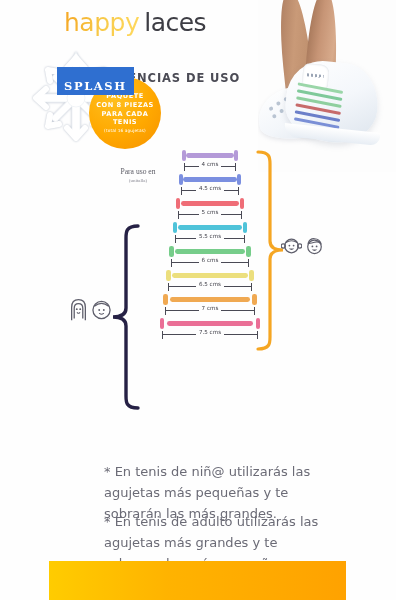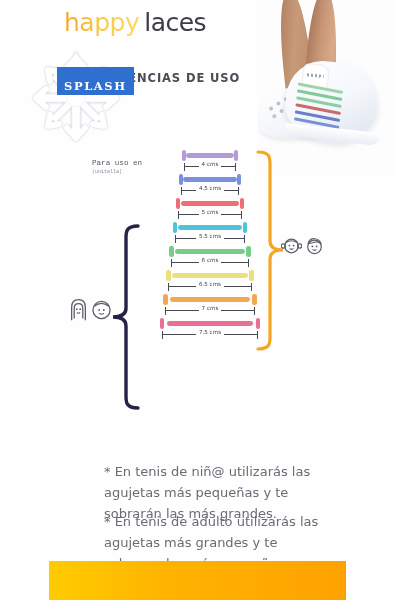--- a/index.html
+++ b/index.html
@@ -189,24 +189,25 @@
     font-family: "DejaVu Sans", sans-serif;
     font-weight: 700;
     line-height: 1.35;
   }
   .orange-circle .oc-l { font-size: 6.6px; letter-spacing: 0.5px; }
   .orange-circle .oc-small { font-size: 4.3px; font-weight: 400; letter-spacing: 0.1px; margin-top: 1px; }
 
   
   .use-note {
     position: absolute;
-    left: 92px; top: 158px;
+    left: 92px; top: 166px;
     width: 92px;
+    text-align: center;
     color: #5a5a64;
-    font-family: Liberation Mono, monospace;
+    font-family: Liberation Serif, serif;
     font-size: 7.6px;
     line-height: 1.5;
   }
   .use-note .sub { font-size: 5px; color: #8a8a95; }
 
   
   .ladder {
     position: absolute;
     left: 160px; top: 150px;
     width: 100px;
@@ -363,20 +364,27 @@
       <path d="M22 22 L33 24 M22 22 L24 33" stroke="#ffffff" stroke-width="6" stroke-linecap="round"></path>
       <path d="M78 22 L67 24 M78 22 L76 33" stroke="#ffffff" stroke-width="6" stroke-linecap="round"></path>
       <path d="M22 78 L33 76 M22 78 L24 67" stroke="#ffffff" stroke-width="6" stroke-linecap="round"></path>
       <path d="M78 78 L67 76 M78 78 L76 67" stroke="#ffffff" stroke-width="6" stroke-linecap="round"></path>
       <circle cx="50" cy="50" r="9"></circle>
     </g>
   </svg>
 
   <div class="section-title">SUGERENCIAS DE USO</div>
 
+  <div class="orange-circle">
+    <span class="oc-l">PAQUETE</span>
+    <span class="oc-l">CON 8 PIEZAS</span>
+    <span class="oc-l">PARA CADA</span>
+    <span class="oc-l">TENIS</span>
+    <span class="oc-small">(total 16 agujetas)</span>
+  </div>
 
   <div class="badge-splash">SPLASH</div>
 
   <div class="use-note">
     <div>Para uso en</div>
     <div class="sub">(unitalla)</div>
   </div>
 
   <div class="ladder" id="ladder">
       <div class="lace-row">

